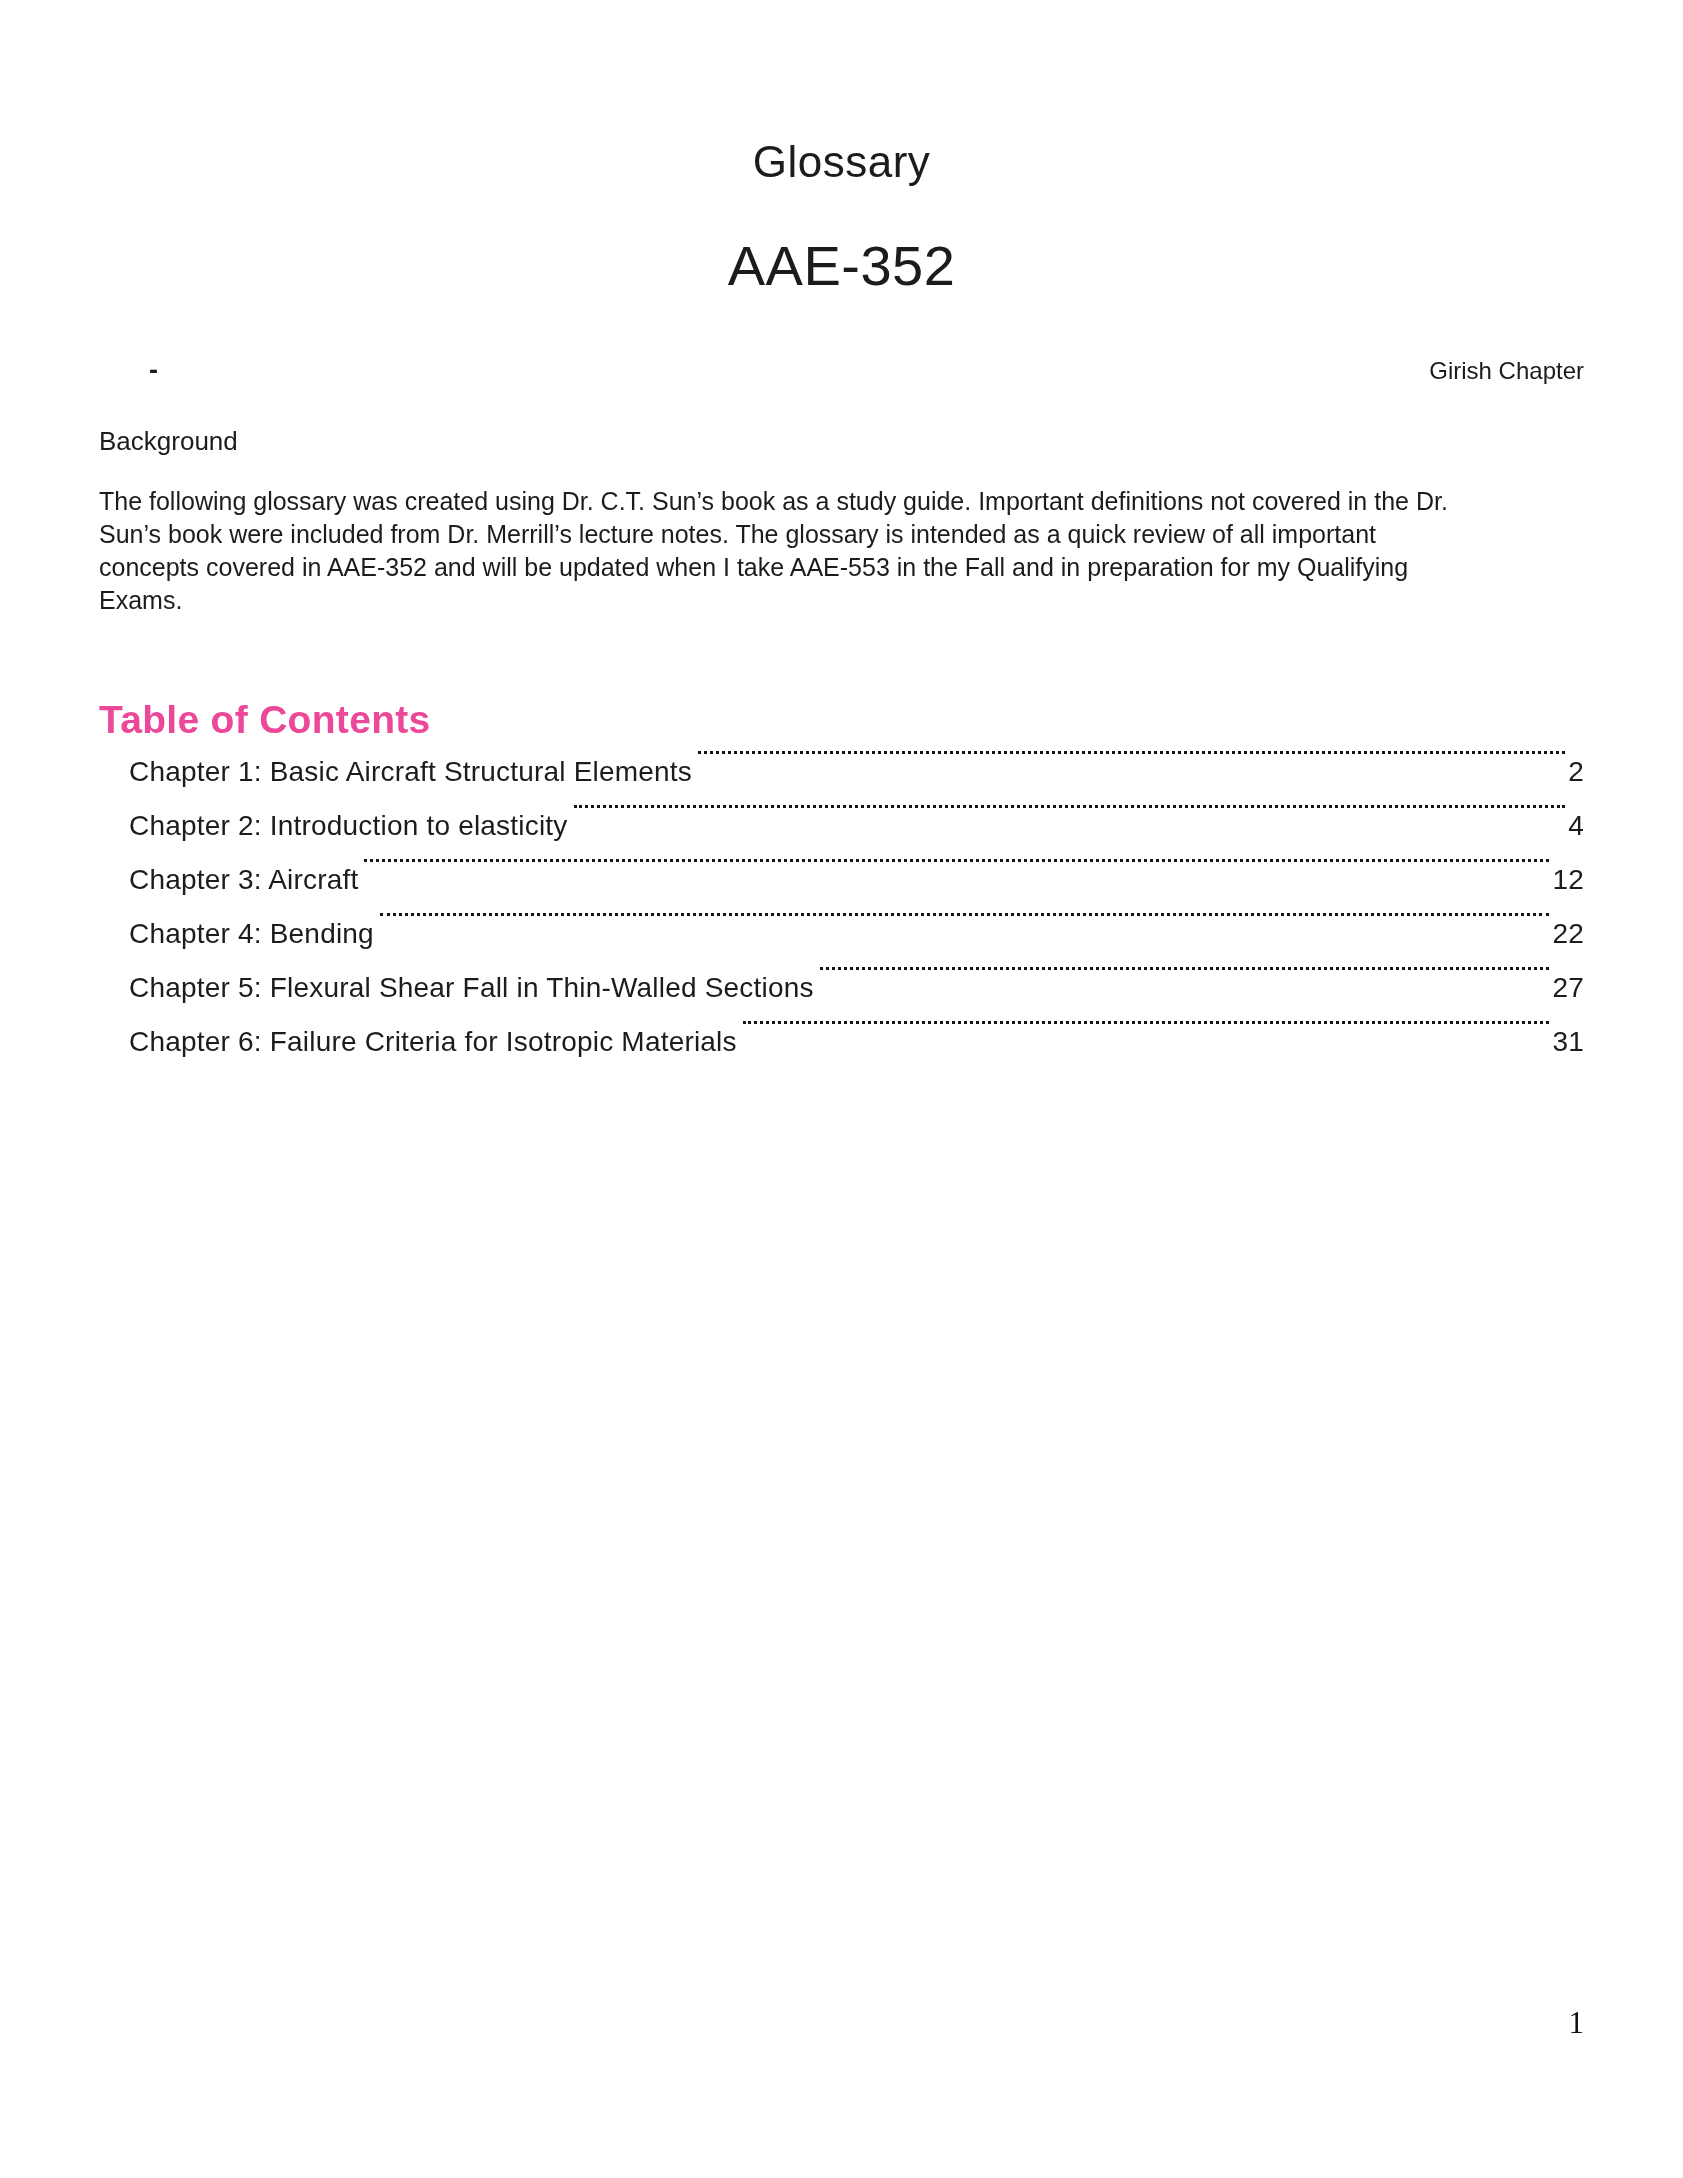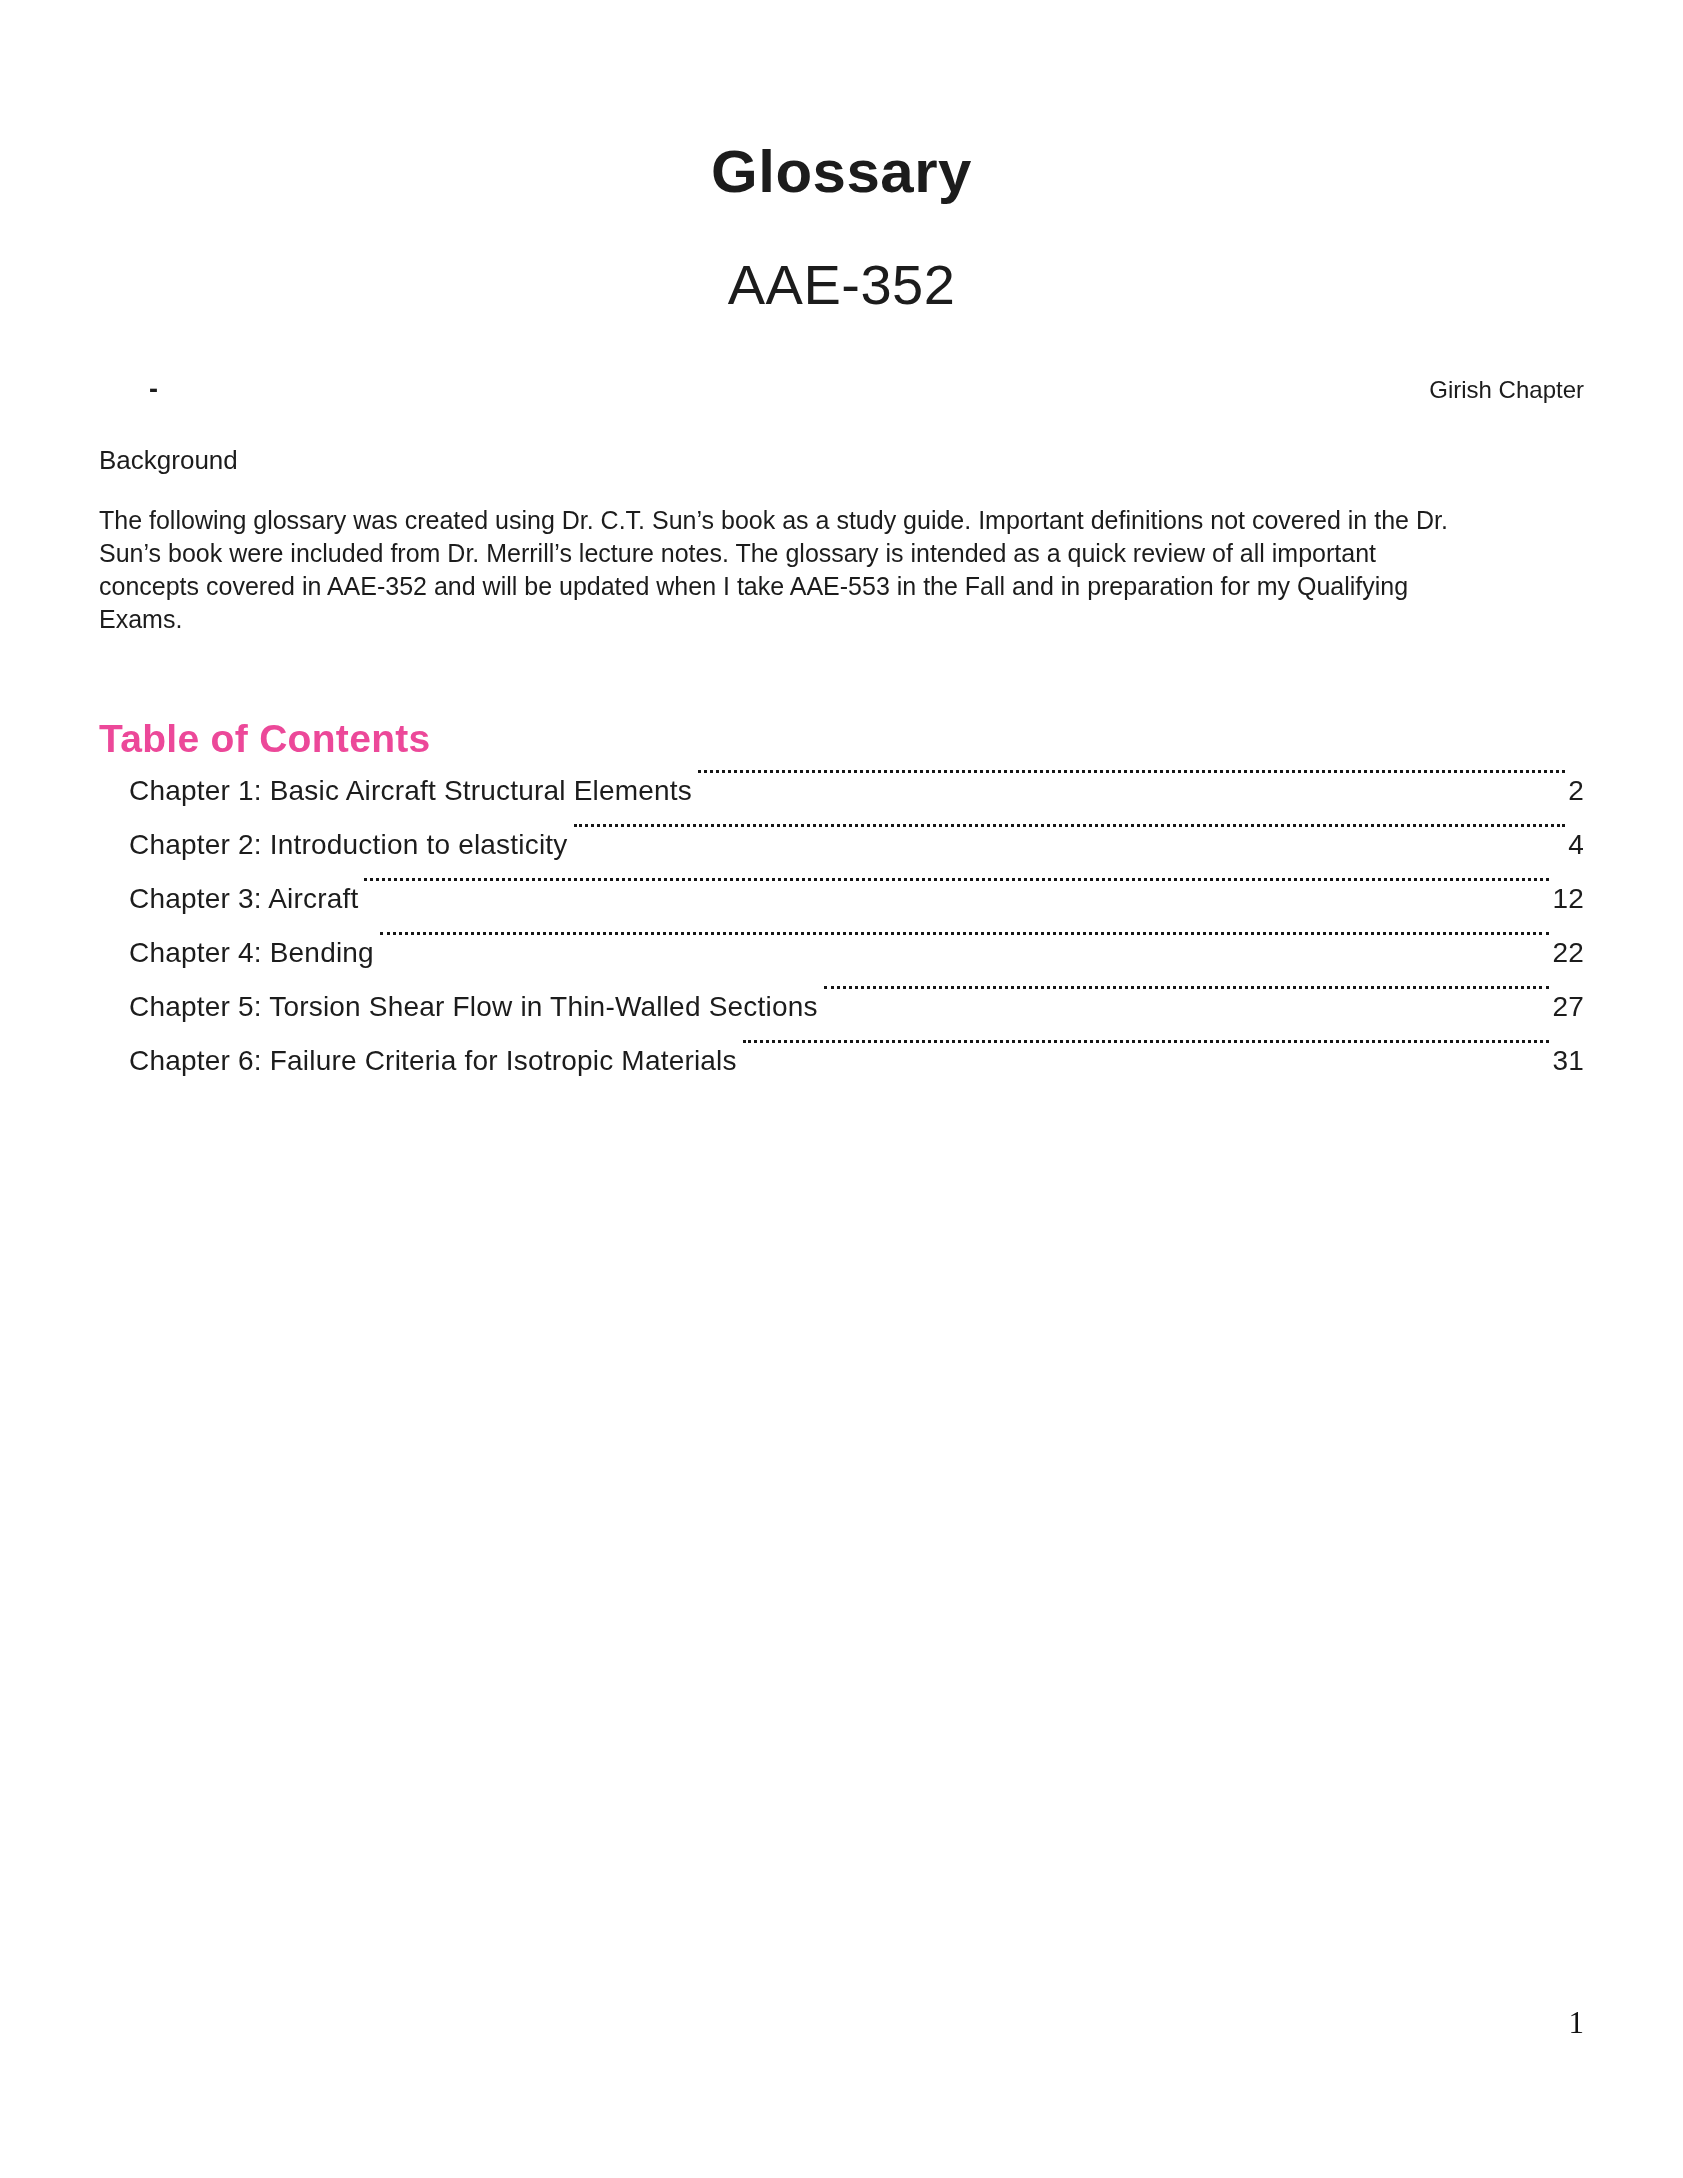--- a/index.html
+++ b/index.html
@@ -16,22 +16,22 @@
     overflow: hidden;
   }
   .page {
     position: absolute;
     inset: 0;
     padding: 0 99px;
     box-sizing: border-box;
   }
   .doc-title {
     text-align: center;
-    font-size: 60px;
-    font-weight: 700;
+    font-size: 44px;
+    font-weight: 400;
     margin-top: 137px;
     letter-spacing: 0.5px;
   }
   .doc-subtitle {
     text-align: center;
     font-size: 56px;
     font-weight: 400;
     margin-top: 46px;
     letter-spacing: 0.5px;
   }
@@ -135,21 +135,21 @@
       <span class="toc-label">Chapter 3: Aircraft</span>
       <span class="toc-leader"></span>
       <span class="toc-page">12</span>
     </div>
     <div class="toc-row">
       <span class="toc-label">Chapter 4: Bending</span>
       <span class="toc-leader"></span>
       <span class="toc-page">22</span>
     </div>
     <div class="toc-row">
-      <span class="toc-label">Chapter 5: Torsion Shear Flow in Thin-Walled Sections</span>
+      <span class="toc-label">Chapter 5: Flexural Shear Fall in Thin-Walled Sections</span>
       <span class="toc-leader"></span>
       <span class="toc-page">27</span>
     </div>
     <div class="toc-row">
       <span class="toc-label">Chapter 6: Failure Criteria for Isotropic Materials</span>
       <span class="toc-leader"></span>
       <span class="toc-page">31</span>
     </div>
   </div>
 

